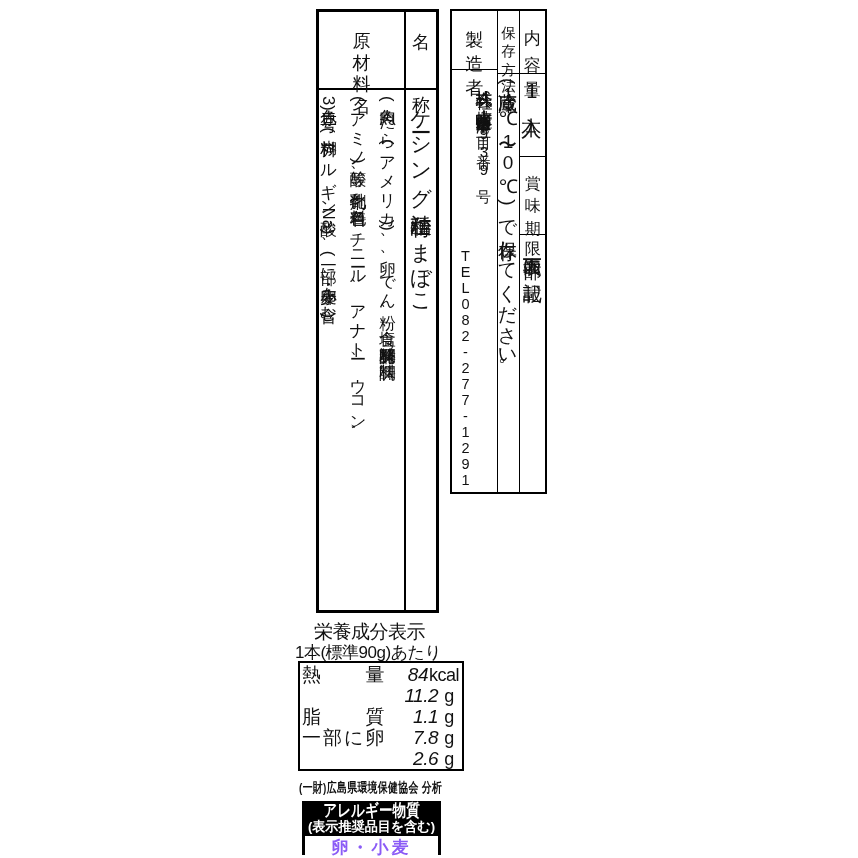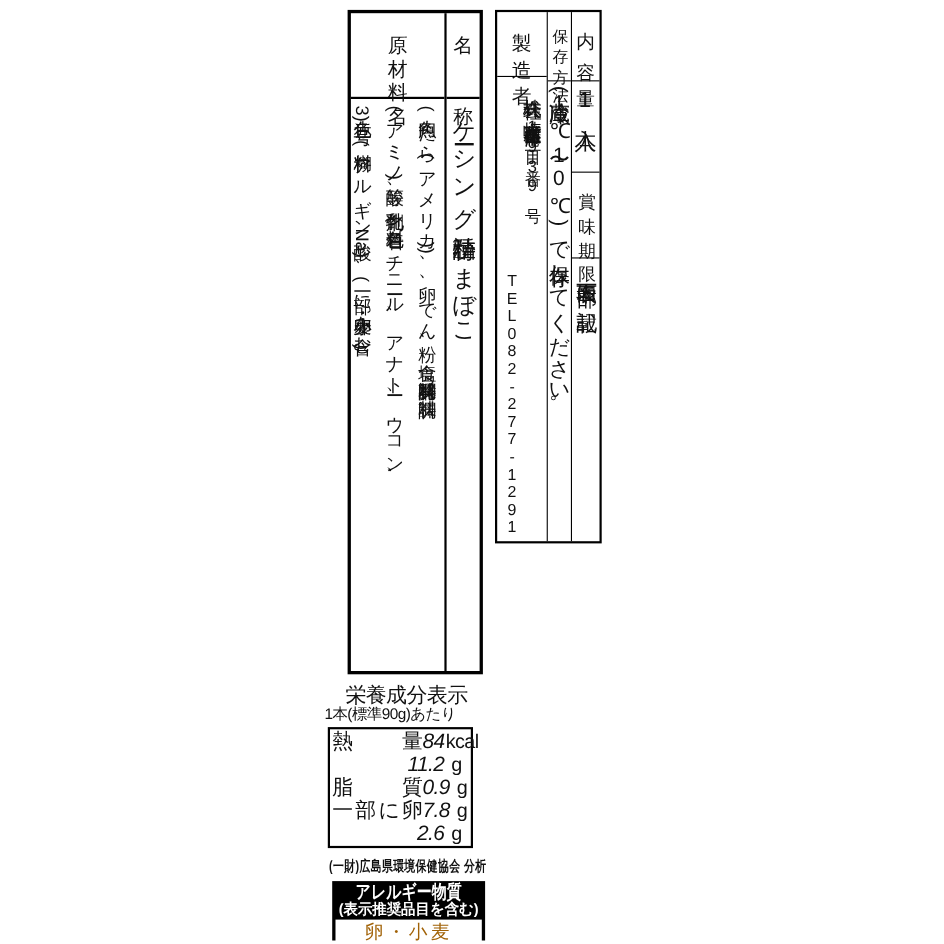--- a/index.html
+++ b/index.html
@@ -42,38 +42,38 @@
   .stoval{flex:1;display:flex;justify-content:center;padding-top:4px;box-sizing:border-box;}
   .stoval .v{font-size:19px;line-height:21px;}
   .qtycell1{height:83px;border-bottom:1px solid #000;display:flex;justify-content:center;padding-top:6px;box-sizing:border-box;}
   .qtycell1>span{font-size:20px;}
   .qtyh2{height:78px;border-bottom:1px solid #000;padding:5px 0;}
   .qtyh2>span{font-size:16px;}
   .qtycell2{flex:1;display:flex;justify-content:center;padding-top:7px;box-sizing:border-box;}
   .qtycell2>span{font-size:19px;letter-spacing:1px;}
   
   .nut-title{position:absolute;left:314px;top:619px;font-size:19px;letter-spacing:-0.5px;}
-  .nut-sub{position:absolute;left:295px;top:641px;font-size:14px;letter-spacing:-0.5px;}
-  .nutbox{position:absolute;left:298px;top:661px;width:132px;height:110px;border:2px solid #000;
+  .nut-sub{position:absolute;left:295px;top:641px;font-size:17px;letter-spacing:-0.5px;}
+  .nutbox{position:absolute;left:298px;top:661px;width:166px;height:110px;border:2px solid #000;
           box-sizing:border-box;padding:1px 3px 0 2px;display:flex;flex-direction:column;justify-content:space-around;}
   .nrow{display:flex;align-items:baseline;font-size:19px;line-height:20px;}
   .nlabel{width:82px;flex:0 0 82px;text-align:justify;text-align-last:justify;letter-spacing:-0.5px;}
   .nvalue{flex:1 1 auto;text-align:right;letter-spacing:-0.5px;font-style:italic;}
   .nunit{flex:0 0 auto;min-width:20px;text-align:center;padding-left:1px;font-size:18px;letter-spacing:-0.5px;}
   .nut-note{position:absolute;left:299px;top:779px;font-size:13.5px;font-weight:600;letter-spacing:0.5px;
             transform:scaleX(0.73);transform-origin:left top;white-space:nowrap;}
   
   .algbox{position:absolute;left:302px;top:801px;width:139px;height:54px;background:#000;box-sizing:border-box;
           display:flex;flex-direction:column;}
   .algt1{color:#fff;font-weight:700;font-size:17px;text-align:center;line-height:18px;margin-top:1px;
          transform:scaleX(0.8);transform-origin:center top;white-space:nowrap;}
   .algt2{color:#fff;font-weight:700;font-size:13.5px;text-align:center;line-height:14px;
          transform:scaleX(0.97);transform-origin:center top;white-space:nowrap;}
   .algwhite{background:#fff;margin:2px 3px 2px 3px;flex:1;display:flex;align-items:center;justify-content:center;}
-  .algwhite>span{font-size:17px;font-weight:400;letter-spacing:3px;color:#a16207;}
+  .algwhite>span{font-size:17px;font-weight:700;letter-spacing:3px;color:#8b5cf6;}
 </style>
 </head>
 <body>
 
 <div class="canvas">
 
   <div class="ltable">
     <div class="ingcol">
       <div class="hrow hcell">
         <span>原材料名</span>
@@ -138,21 +138,21 @@
       <span class="nlabel">熱量</span>
       <span class="nvalue">84</span>
       <span class="nunit">kcal</span>
     </div>
     <div class="nrow">
       <span class="nvalue">11.2</span>
       <span class="nunit">g</span>
     </div>
     <div class="nrow">
       <span class="nlabel">脂質</span>
-      <span class="nvalue">0.9</span>
+      <span class="nvalue">1.1</span>
       <span class="nunit">g</span>
     </div>
     <div class="nrow">
       <span class="nlabel">一部に卵</span>
       <span class="nvalue">7.8</span>
       <span class="nunit">g</span>
     </div>
     <div class="nrow">
       <span class="nvalue">2.6</span>
       <span class="nunit">g</span>

